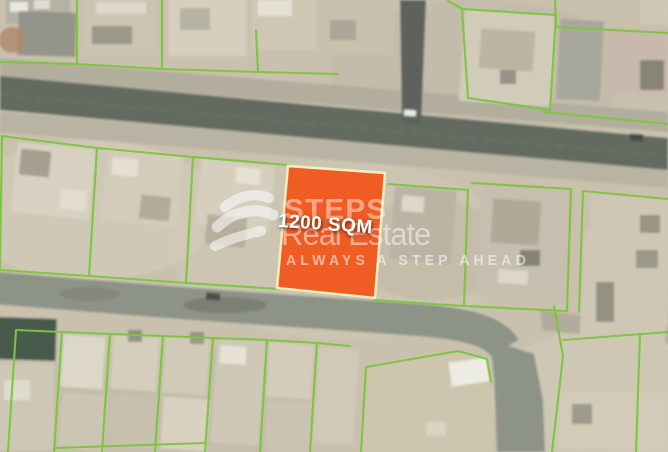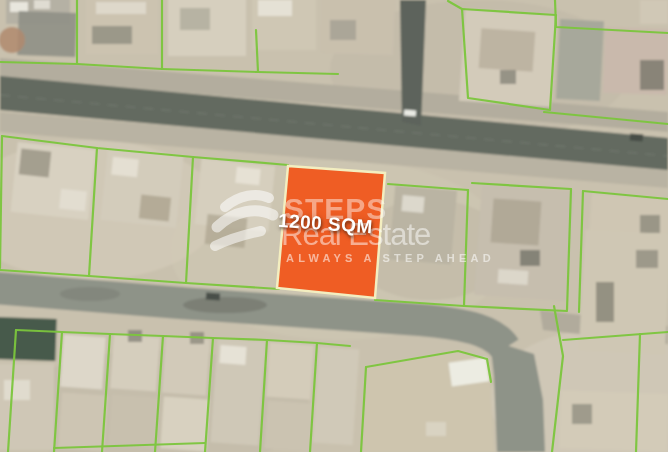--- a/index.html
+++ b/index.html
@@ -24,21 +24,21 @@
     font-size:30px; font-weight:bold; letter-spacing:1px; line-height:1;
     color:rgba(255,255,255,.45);
   }
   .brand-bottom {
     position:absolute; left:281px; top:219px;
     font-size:31px; font-weight:normal; letter-spacing:-1px; line-height:1;
     color:rgba(255,255,255,.5);
   }
   .brand-tagline {
     position:absolute; left:286px; top:253px;
-    font-size:11px; font-weight:bold; letter-spacing:4.2px; line-height:1;
+    font-size:14px; font-weight:bold; letter-spacing:4.2px; line-height:1;
     color:rgba(255,255,255,.55);
   }
   .area-label {
     position:absolute; left:278px; top:214px; z-index:3;
     font-size:19px; font-weight:bold; letter-spacing:.5px; line-height:1;
     color:#ffffff;
     transform:rotate(4deg);
     text-shadow:1px 2px 3px rgba(45,25,10,.6), 0 0 6px rgba(60,30,10,.25);
     white-space:nowrap;
   }

